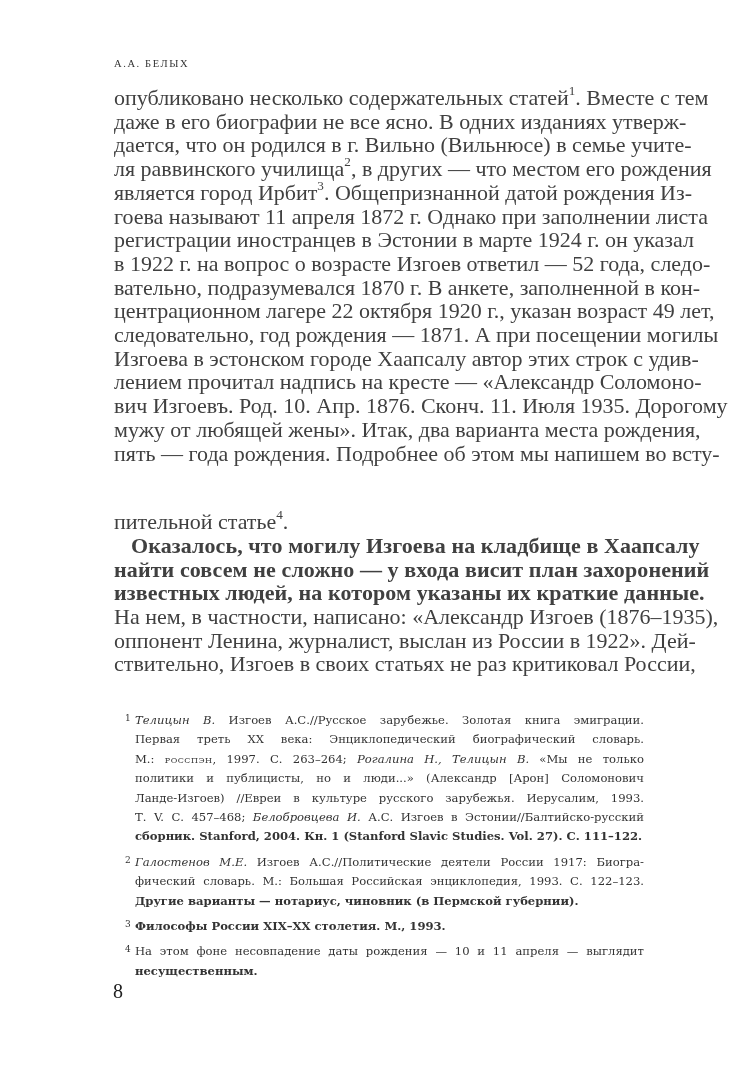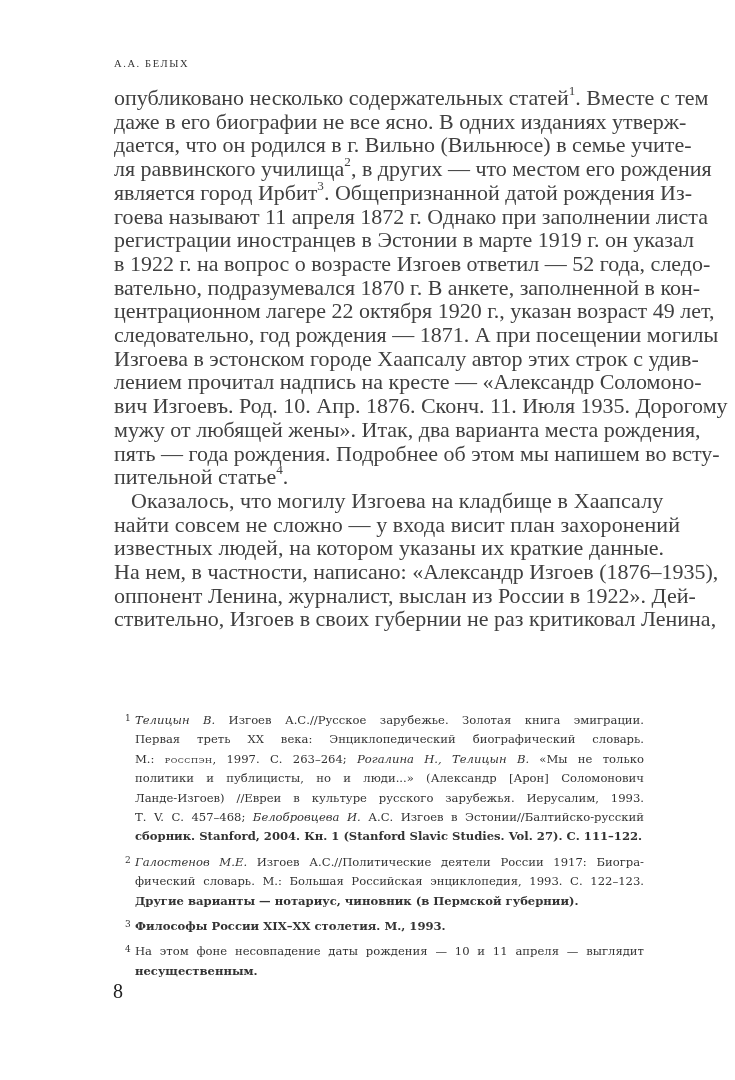--- a/index.html
+++ b/index.html
@@ -13,23 +13,23 @@
     position: absolute; left: 114px; top: 58px;
     font-size: 10.5px; letter-spacing: 1.6px; color: #333;
     font-family: Liberation Serif, serif;
   }
   .body-text {
     position: absolute; left: 114px; top: 86px; width: 530px;
     font-family: "Liberation Serif", serif;
     font-size: 22px; line-height: 23.7px; color: #404040;
   }
   .body-text .line { display: block; white-space: nowrap; text-align: justify; text-align-last: justify; }
-  .body-text .line.last { text-align-last: left; }
+  .body-text .line.last { text-align-last: left; margin-top: 45px; }
   .body-text .line.indent { padding-left: 17px; }
-  .body-text .bold { font-weight: normal; letter-spacing: 0.1px; }
+  .body-text .bold { font-weight: bold; letter-spacing: 0.1px; }
   sup { font-size: 0.6em; line-height: 0; position: relative; top: -0.15em; vertical-align: super; }
   .footnotes {
     position: absolute; left: 114px; top: 711px; width: 530px;
     font-family: "DejaVu Serif", serif;
     font-size: 11.6px; line-height: 19.4px; color: #333;
   }
   .fn { position: relative; padding-left: 21px; margin-bottom: 6px; }
   .fn .fn-num { position: absolute; left: 11px; top: -2px; font-size: 9px; }
   .fn .line { display: block; white-space: nowrap; text-align: justify; text-align-last: justify; }
   .fn .line.last { text-align-last: left; font-weight: bold; }
@@ -47,39 +47,39 @@
   <div class="running-head">А.А. БЕЛЫХ</div>
 
   <div class="body-text">
     <div id="p1">
         <span class="line">опубликовано несколько содержательных статей<sup>1</sup>. Вместе с тем</span>
         <span class="line">даже в его биографии не все ясно. В одних изданиях утверж-</span>
         <span class="line">дается, что он родился в г. Вильно (Вильнюсе) в семье учите-</span>
         <span class="line">ля раввинского училища<sup>2</sup>, в других — что местом его рождения</span>
         <span class="line">является город Ирбит<sup>3</sup>. Общепризнанной датой рождения Из-</span>
         <span class="line">гоева называют 11 апреля 1872 г. Однако при заполнении листа</span>
-        <span class="line">регистрации иностранцев в Эстонии в марте 1919 г. он указал</span>
+        <span class="line">регистрации иностранцев в Эстонии в марте 1924 г. он указал</span>
         <span class="line">в 1922 г. на вопрос о возрасте Изгоев ответил — 52 года, следо-</span>
         <span class="line">вательно, подразумевался 1870 г. В анкете, заполненной в кон-</span>
         <span class="line">центрационном лагере 22 октября 1920 г., указан возраст 49 лет,</span>
         <span class="line">следовательно, год рождения — 1871. А при посещении могилы</span>
         <span class="line">Изгоева в эстонском городе Хаапсалу автор этих строк с удив-</span>
         <span class="line">лением прочитал надпись на кресте — «Александр Соломоно-</span>
         <span class="line">вич Изгоевъ. Род. 10. Апр. 1876. Сконч. 11. Июля 1935. Дорогому</span>
         <span class="line">мужу от любящей жены». Итак, два варианта места рождения,</span>
         <span class="line">пять — года рождения. Подробнее об этом мы напишем во всту-</span>
         <span class="line last">пительной статье<sup>4</sup>.</span>
       </div>
     <div id="p2">
         <span class="line bold indent">Оказалось, что могилу Изгоева на кладбище в Хаапсалу</span>
         <span class="line bold">найти совсем не сложно — у входа висит план захоронений</span>
         <span class="line bold">известных людей, на котором указаны их краткие данные.</span>
         <span class="line">На нем, в частности, написано: «Александр Изгоев (1876–1935),</span>
         <span class="line">оппонент Ленина, журналист, выслан из России в 1922». Дей-</span>
-        <span class="line">ствительно, Изгоев в своих губернии не раз критиковал Ленина,</span>
+        <span class="line">ствительно, Изгоев в своих статьях не раз критиковал России,</span>
       </div>
   </div>
 
   <div class="footnotes" id="footnotes">
       <div class="fn">
         <span class="fn-num">1</span>
         <span class="line"><i>Телицын В.</i> Изгоев А.С.//Русское зарубежье. Золотая книга эмиграции.</span>
         <span class="line">Первая треть XX века: Энциклопедический биографический словарь.</span>
         <span class="line">М.: <span class="sc">росспэн</span>, 1997. С. 263–264; <i>Рогалина Н., Телицын В.</i> «Мы не только</span>
         <span class="line">политики и публицисты, но и люди...» (Александр [Арон] Соломонович</span>

